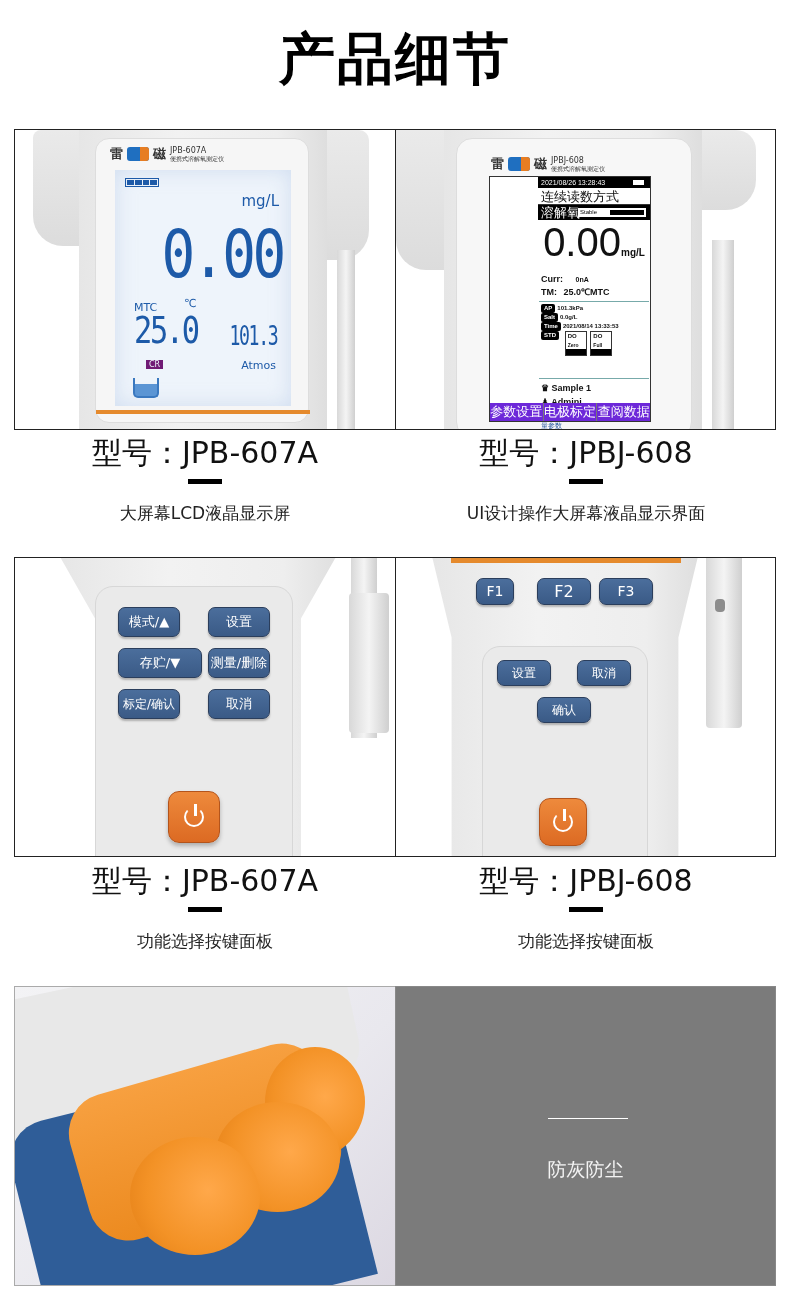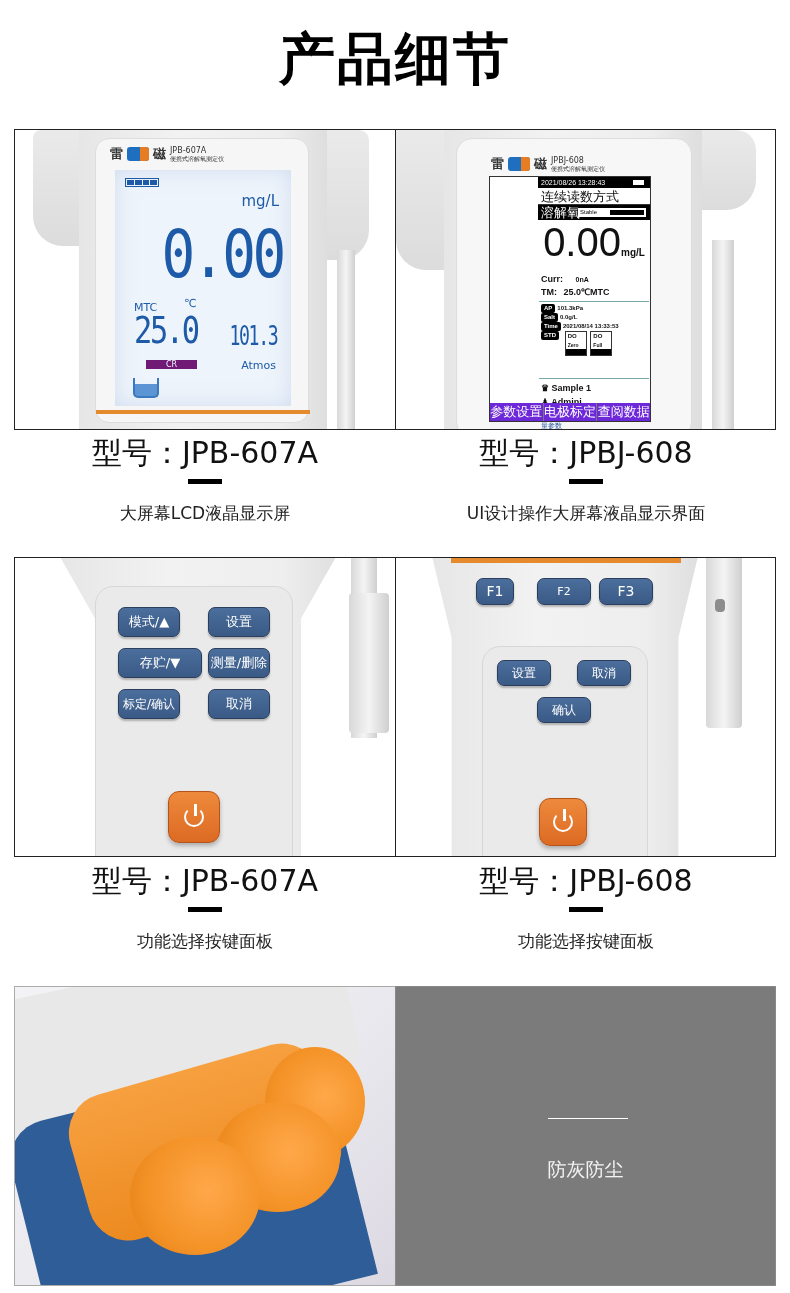--- a/index.html
+++ b/index.html
@@ -105,21 +105,21 @@
           <span style="flex:1;background:#1d5aa8;"></span>
           <span style="flex:1;background:#1d5aa8;"></span>
           <span style="flex:1;background:#1d5aa8;"></span>
       </div>
       <div class="lcd-blue" style="position:absolute;right:12px;top:22px;font-size:15px;">mg/L</div>
       <div class="lcd-blue" style="position:absolute;right:8px;top:52px;font-size:66px;line-height:66px;font-family:'DejaVu Sans Mono',monospace;letter-spacing:-4px;transform:scaleX(0.85);transform-origin:right;">0.00</div>
       <div class="lcd-blue" style="position:absolute;left:19px;top:131px;font-size:11px;">MTC</div>
       <div class="lcd-blue" style="position:absolute;left:69px;top:127px;font-size:11px;">℃</div>
       <div class="lcd-blue" style="position:absolute;left:19px;top:140px;font-size:38px;line-height:40px;font-family:'DejaVu Sans Mono',monospace;letter-spacing:-3px;transform:scaleX(0.8);transform-origin:left;">25.0</div>
       <div class="lcd-blue" style="position:absolute;right:14px;top:152px;font-size:26px;line-height:28px;font-family:'DejaVu Sans Mono',monospace;letter-spacing:-2px;transform:scaleX(0.7);transform-origin:right;">101.3</div>
-      <div style="position:absolute;left:31px;top:190px;font-size:8px;background:#701a75;color:#eef4fb;padding:0 20px;">CR</div>
+      <div style="position:absolute;left:31px;top:190px;font-size:8px;background:#701a75;color:#eef4fb;padding:0 3px;">CR</div>
       <div class="lcd-blue" style="position:absolute;right:15px;top:189px;font-size:11px;">Atmos</div>
       <div style="position:absolute;left:18px;top:208px;width:26px;height:20px;border:2px solid #3a78bf;border-top:none;border-radius:0 0 5px 5px;background:linear-gradient(180deg,transparent 35%,#5b95d4 35%);"></div>
     </div>
     <div class="orange-strip"></div>
   </div>
 </div>
 
 <div class="panel p2">
   <div class="wing" style="left:0;top:0;width:56px;height:140px;border-radius:0 0 0 30px;"></div>
   <div class="wing" style="left:290px;top:0;width:70px;height:80px;border-radius:0 20px 30px 0;"></div>
@@ -205,21 +205,21 @@
   </div>
 </div>
 
 <div class="panel p4">
   <div class="dev-body" style="left:34px;top:-10px;width:270px;height:320px;clip-path:polygon(0 0,100% 0,92% 28%,92% 100%,8% 100%,8% 28%);"></div>
   <div style="position:absolute;left:55px;top:0;width:230px;height:5px;background:#e58a2d;"></div>
   <div class="keypad-inset" style="left:86px;top:88px;width:166px;height:230px;"></div>
   <div class="rod" style="left:310px;top:0;width:36px;height:170px;border-radius:0 0 4px 4px;"></div>
   <div style="position:absolute;left:319px;top:41px;width:10px;height:13px;border-radius:4px;background:#8d8d8d;"></div>
   <div class="key" style="left:80px;top:20px;width:38px;height:27px;line-height:25px;font-size:14px;">F1</div>
-  <div class="key" style="left:141px;top:20px;width:54px;height:27px;line-height:25px;font-size:11px;">F2</div>
+  <div class="key" style="left:141px;top:20px;width:54px;height:27px;line-height:25px;font-size:16px;">F2</div>
   <div class="key" style="left:203px;top:20px;width:54px;height:27px;line-height:25px;font-size:14px;">F3</div>
   <div class="key" style="left:101px;top:102px;width:54px;height:26px;line-height:24px;font-size:12px;">设置</div>
   <div class="key" style="left:181px;top:102px;width:54px;height:26px;line-height:24px;font-size:12px;">取消</div>
   <div class="key" style="left:141px;top:139px;width:54px;height:26px;line-height:24px;font-size:12px;">确认</div>
   <div class="power" style="left:143px;top:240px;width:48px;height:48px;">
     <span class="pwr-glyph" style="left:13px;top:13px;"></span>
       <span class="pwr-line" style="left:23px;top:10px;"></span>
   </div>
 </div>
 

